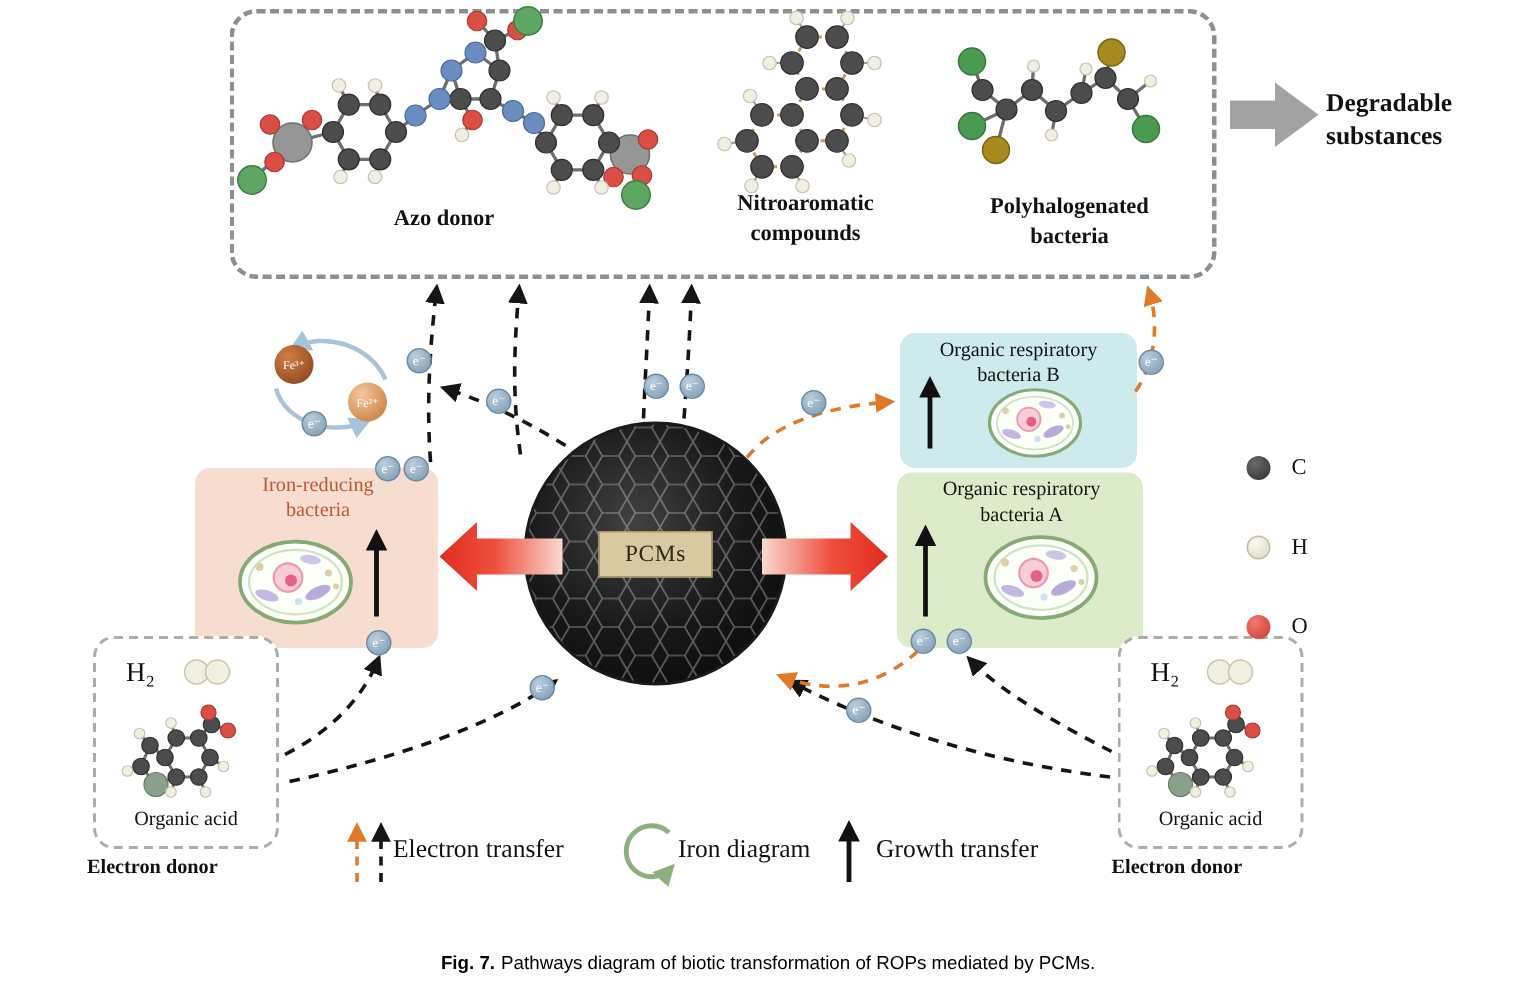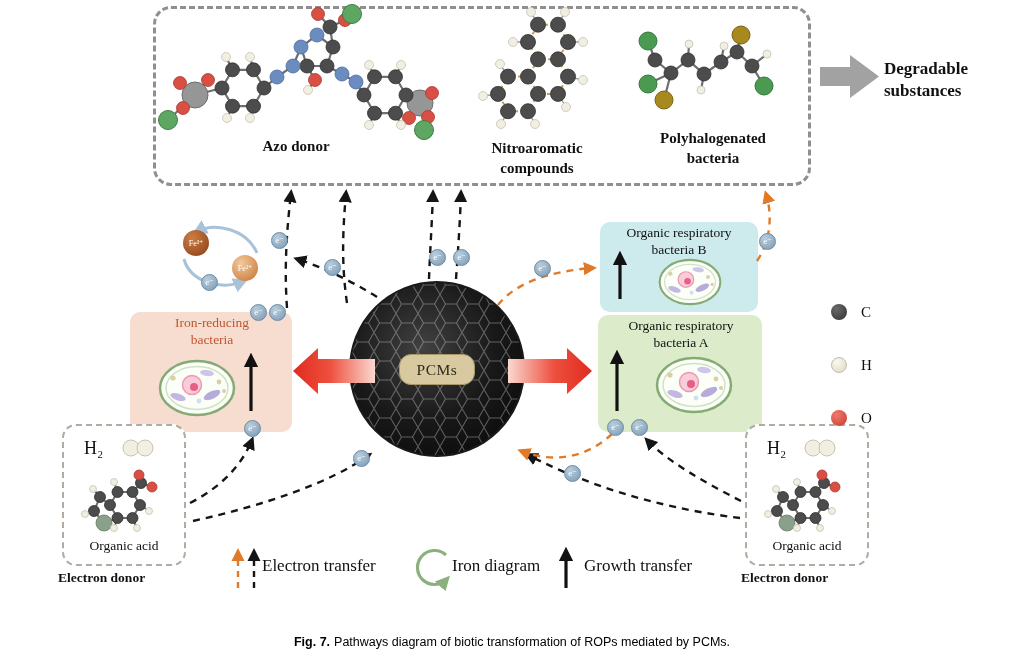--- a/index.html
+++ b/index.html
@@ -10,27 +10,27 @@
   #ironBox{left:130px;top:312px;width:162px;height:120px;background:#f7ddd0}
   #boxB{left:600px;top:222px;width:158px;height:90px;background:#cdeaed}
   #boxA{left:598px;top:315px;width:164px;height:117px;background:#dcecca}
   .donorBox{border:2px dashed #b3aaa1;border-radius:14px;background:#fff}
   #donorL{left:62px;top:424px;width:124px;height:142px}
   #donorR{left:745px;top:424px;width:124px;height:142px}
   #art{position:absolute;left:0;top:0;z-index:2}
   .lbl{position:absolute;z-index:3;white-space:pre-line;color:#111}
   .compound{font-weight:bold;font-size:15px;line-height:1.3;text-align:center}
   #azoLbl{left:206px;top:137px;width:180px}
-  #nitroLbl{left:452px;top:139px;width:170px}
+  #nitroLbl{left:452px;top:127px;width:170px}
   #polyLbl{left:627px;top:129px;width:172px}
   #degradableLbl{left:884px;top:58px;width:140px;font-weight:bold;font-size:17px;line-height:1.3}
   #ironLbl{left:138px;top:315px;width:148px;font-size:13.5px;line-height:1.25;color:#c0572f;text-align:center}
   #bLbl{left:602px;top:225px;width:154px;font-size:13.5px;line-height:1.25;text-align:center}
   #aLbl{left:604px;top:318px;width:154px;font-size:13.5px;line-height:1.25;text-align:center}
-  #pcmTag{left:399px;top:354px;width:76px;height:31px;background:#d9c9a0;border:1px solid #a89868;border-radius:12px;
+  #pcmTag{left:399px;top:354px;width:76px;height:31px;background:#d9c9a0;border:1px solid #a89868;border-radius:0;
     display:flex;align-items:center;justify-content:center;font-size:15.5px;letter-spacing:.5px;color:#2e2a1a}
   .h2lbl{font-size:18px}
   #h2L{left:84px;top:438px}
   #h2R{left:767px;top:438px}
   .acidlbl{font-size:13.5px;text-align:center}
   #acidL{left:67px;top:538px;width:114px}
   #acidR{left:750px;top:538px;width:114px}
   .donorTitle{font-weight:bold;font-size:13.5px;text-align:left}
   #donorTitleL{left:58px;top:570px;width:132px}
   #donorTitleR{left:741px;top:570px;width:132px}

